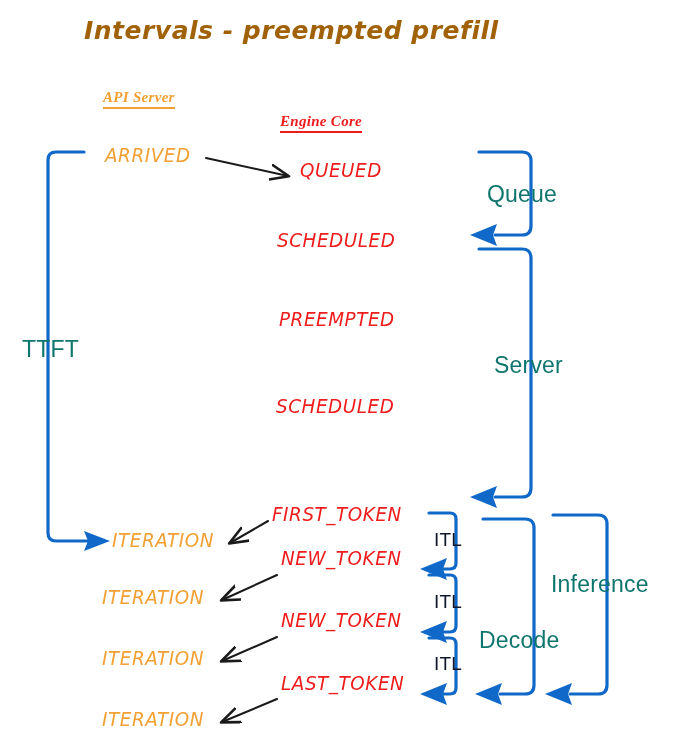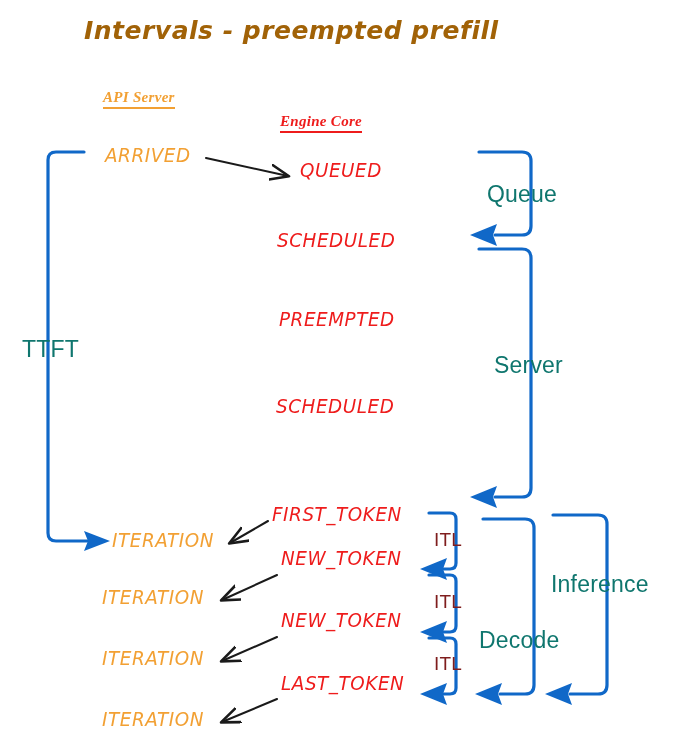--- a/index.html
+++ b/index.html
@@ -67,21 +67,21 @@
     font-family: "Liberation Sans", sans-serif;
     font-style: normal;
     font-weight: normal;
     font-size: 23px;
     color: #0f766e;
     letter-spacing: 0.2px;
   }
   .ann-sm {
     font-family: "Liberation Sans", sans-serif;
     font-size: 19px;
-    color: #7f1d1d;
+    color: #0f172a;
     letter-spacing: 0.2px;
   }
 </style>
 </head>
 <body>
 
 <div id="canvas">
 
   <svg id="wires" viewBox="0 0 679 750">
     <defs>

